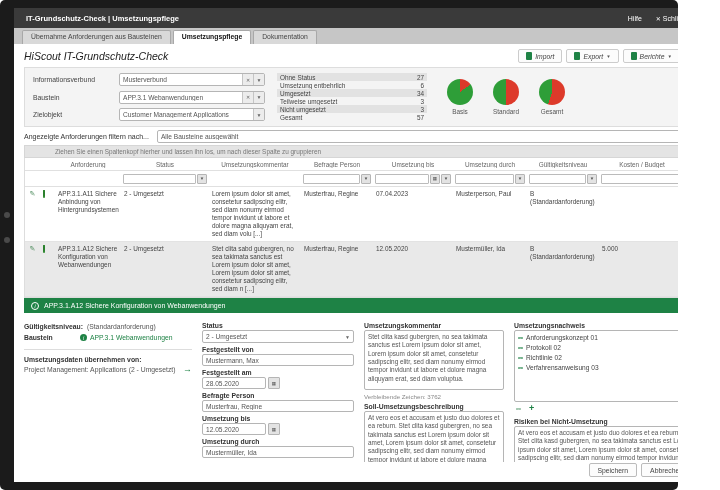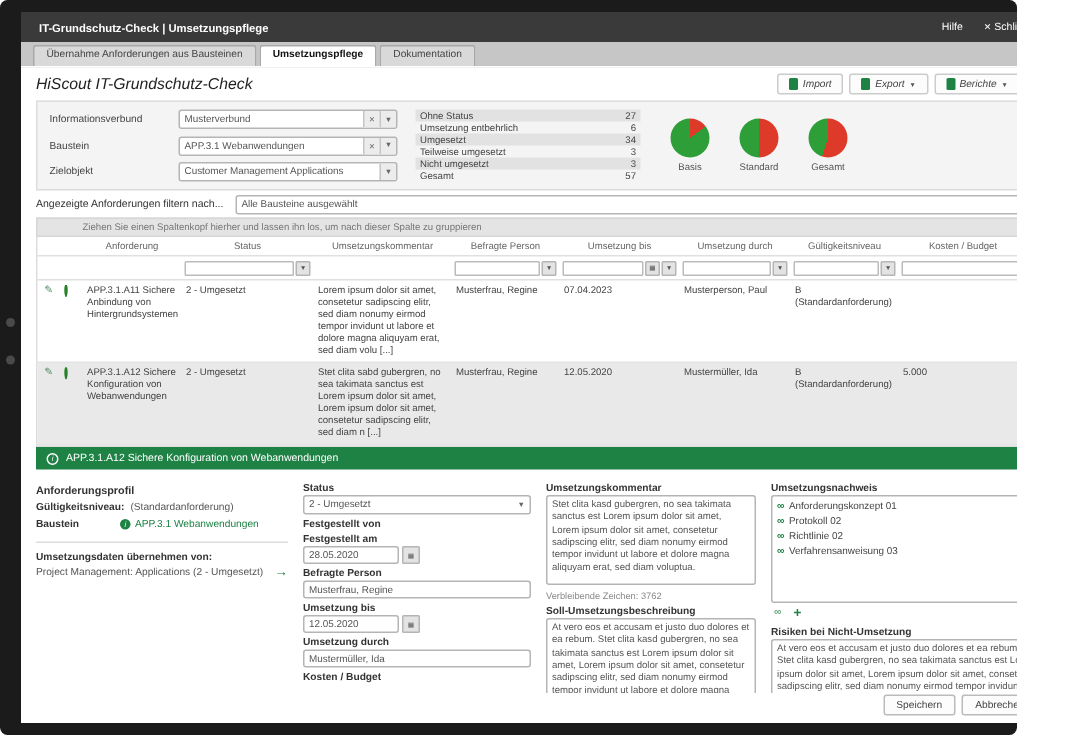--- a/index.html
+++ b/index.html
@@ -308,21 +308,20 @@
     </div>
 
     <div class="greenbar">
       <span class="info-ring">i</span>
       <span>APP.3.1.A12 Sichere Konfiguration von Webanwendungen</span>
     </div>
 
     <div class="detail">
 
       <div>
-        <div class="dlabel" style="font-size:7.2px">Anforderungsprofil</div>
         <div class="prof-row" style="margin-top:4px">
           <span class="dlabel" style="margin:0">Gültigkeitsniveau:</span>
           <span class="dval">(Standardanforderung)</span>
         </div>
         <div class="prof-row">
           <span class="dlabel" style="margin:0; width:52px">Baustein</span>
           <span class="greenlink">
             <span class="gi-dot">i</span>
             <span>APP.3.1 Webanwendungen</span>
           </span>
@@ -335,20 +334,21 @@
         </div>
       </div>
 
       <div>
         <div class="dlabel">Status</div>
         <div class="dselect">
           <span class="val">2 - Umgesetzt</span>
           <span class="cbtn" style="width:11px;height:11px;display:flex;align-items:center;justify-content:center;font-size:5px;color:#666">▼</span>
         </div>
         <div class="dlabel">Festgestellt von</div>
+        <input class="tinput" value="Mustermann, Max" style="">
         <div class="dlabel">Festgestellt am</div>
         <div class="daterow">
           <input class="tinput" value="28.05.2020" style="">
           <span class="sqbtn" style="width:12px;height:12px">▦</span>
         </div>
         <div class="dlabel">Befragte Person</div>
         <input class="tinput" value="Musterfrau, Regine" style="">
         <div class="dlabel">Umsetzung bis</div>
         <div class="daterow">
           <input class="tinput" value="12.05.2020" style="">

